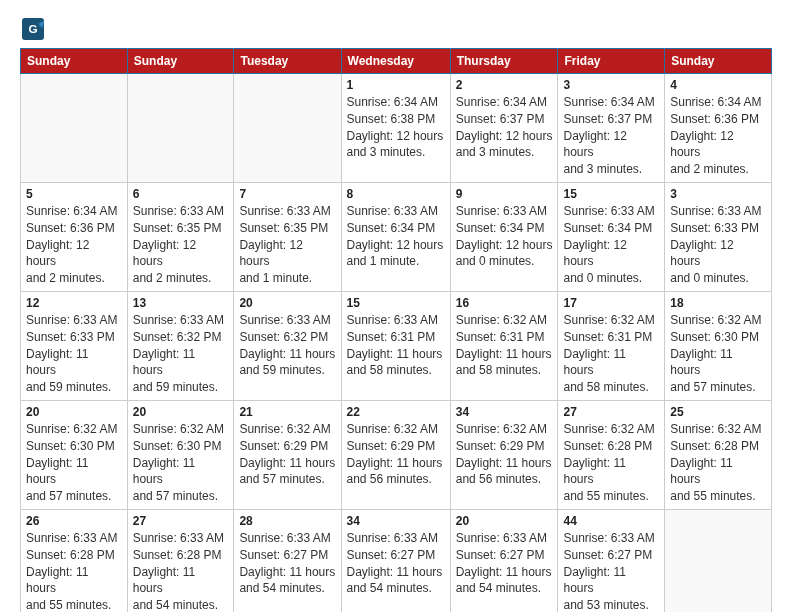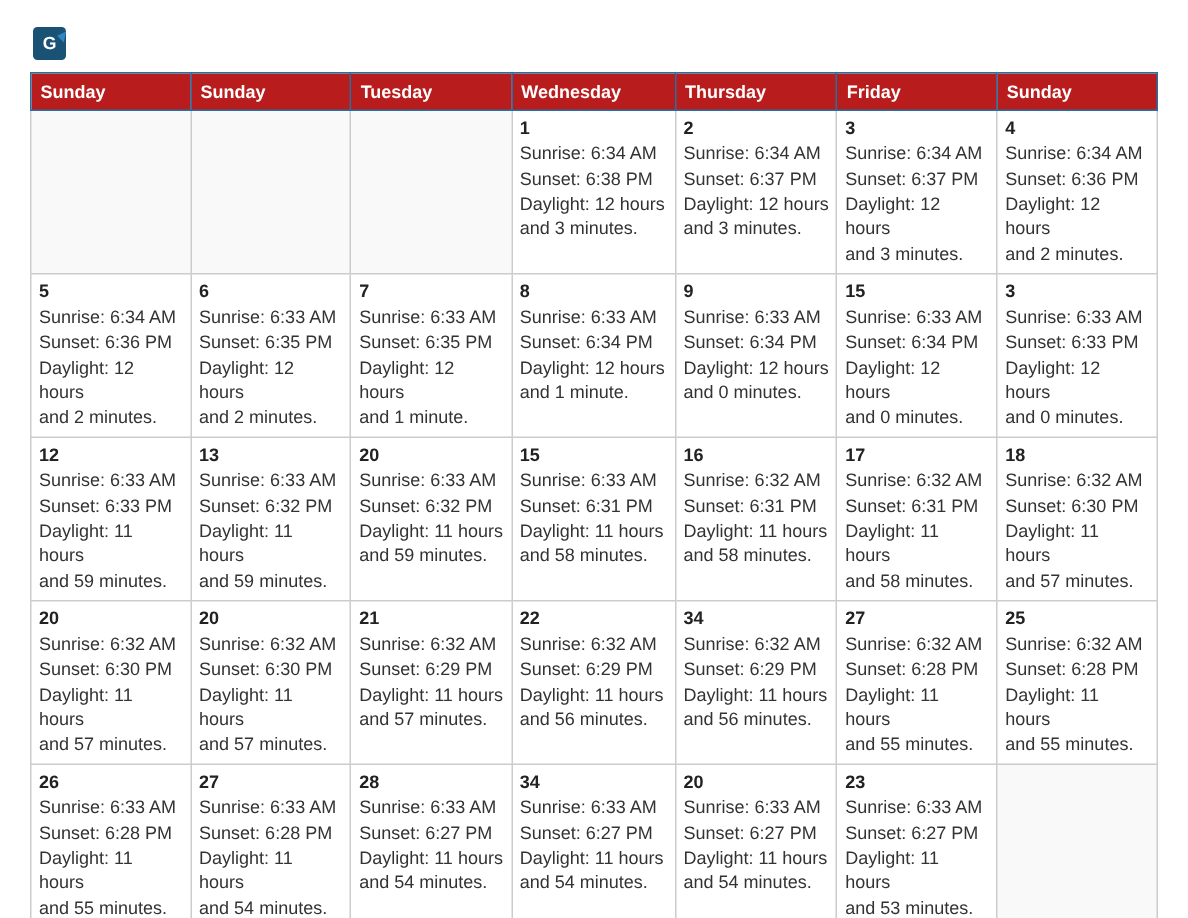--- a/index.html
+++ b/index.html
@@ -243,20 +243,20 @@
           </td>
           <td>
             <span class="day-num">34</span>
             <div class="day-info">Sunrise: 6:33 AM<br>Sunset: 6:27 PM<br>Daylight: 11 hours<br>and 54 minutes.</div>
           </td>
           <td>
             <span class="day-num">20</span>
             <div class="day-info">Sunrise: 6:33 AM<br>Sunset: 6:27 PM<br>Daylight: 11 hours<br>and 54 minutes.</div>
           </td>
           <td>
-            <span class="day-num">23</span>
+            <span class="day-num">44</span>
             <div class="day-info">Sunrise: 6:33 AM<br>Sunset: 6:27 PM<br>Daylight: 11 hours<br>and 53 minutes.</div>
           </td>
           <td class="empty"></td>
         </tr>
       </tbody>
   </table>
 </div>
 
 </body></html>

